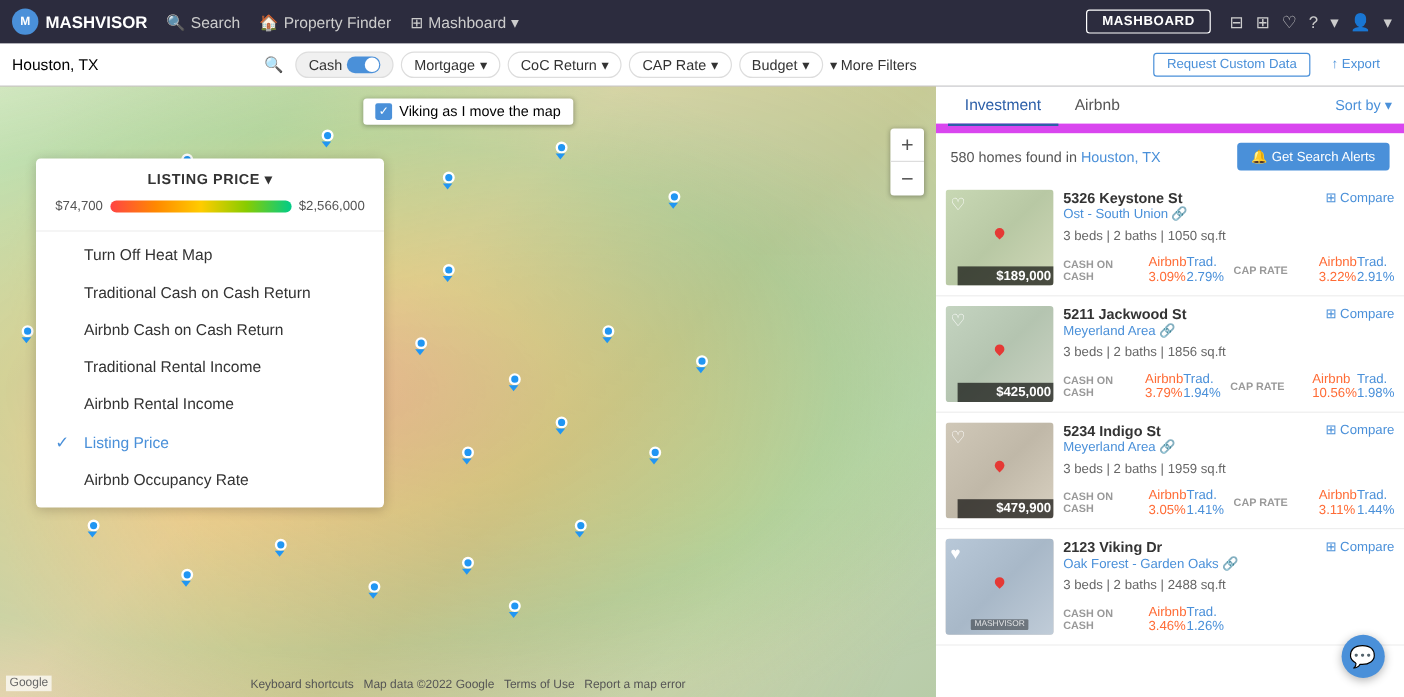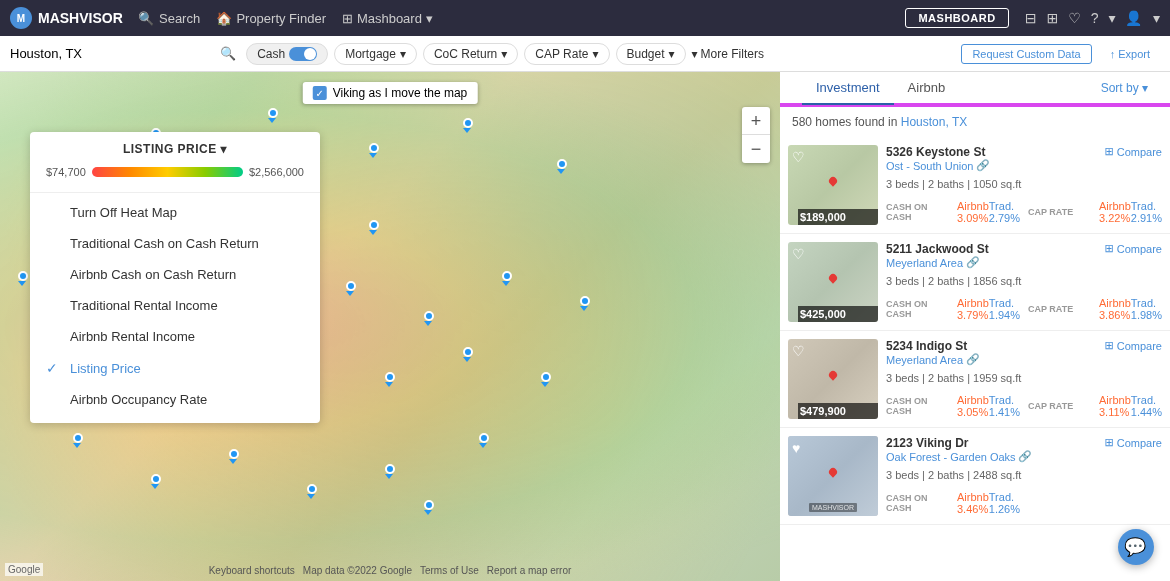--- a/index.html
+++ b/index.html
@@ -69,31 +69,31 @@
     .scale-min { font-size: 11px; color: #555; }
     .scale-max { font-size: 11px; color: #555; }
     .scale-bar { flex: 1; height: 10px; border-radius: 5px; background: linear-gradient(to right, #ff4444, #ff8800, #ffcc00, #88cc00, #00cc88); }
     .menu-divider { border: none; border-top: 1px solid #eee; margin: 4px 0; }
     .menu-item { display: flex; align-items: center; gap: 8px; padding: 8px 16px; cursor: pointer; font-size: 13px; color: #333; }
     .menu-item.active { color: #4a90d9; font-weight: 500; }
     .check-icon { color: #4a90d9; font-size: 14px; width: 16px; }
 
     
     .right-panel { flex: 1; background: white; display: flex; flex-direction: column; overflow: hidden; }
-    .tabs { display: flex; border-bottom: 4px solid #d946ef; padding: 0 22px; gap: 0; }
+    .tabs { display: flex; border-bottom: 8px solid #d946ef; padding: 0 10px; gap: 0; }
     .tab { padding: 8px 14px; font-size: 13px; cursor: pointer; color: #555; border-bottom: 2px solid transparent; margin-bottom: -2px; }
     .tab.active { color: #2c5fa8; border-bottom: 2px solid #2c5fa8; font-weight: 500; }
     .sort-by { margin-left: auto; display: flex; align-items: center; gap: 3px; font-size: 12px; color: #4a90d9; cursor: pointer; padding: 8px 0; }
     .results-header { padding: 8px 12px; font-size: 12px; color: #555; display: flex; align-items: center; justify-content: space-between; }
     .results-location { color: #4a90d9; }
     .alert-btn { background: #4a90d9; color: white; border: none; padding: 5px 12px; border-radius: 3px; font-size: 11px; cursor: pointer; display: flex; align-items: center; gap: 5px; }
     .listings { overflow-y: auto; flex: 1; }
     .listing-card { display: flex; border-bottom: 1px solid #eee; padding: 8px; gap: 8px; cursor: pointer; }
     .listing-thumb { width: 90px; height: 80px; background: #ccc; border-radius: 3px; position: relative; flex-shrink: 0; overflow: hidden; }
-    .listing-price-badge { position: absolute; bottom: 0; left: 0; right: 0; background: rgba(0,0,0,0.65); color: white; font-size: 11px; font-weight: 600; text-align: left; padding: 2px; margin-left: 10px; }
+    .listing-price-badge { position: absolute; bottom: 0; left: 0; right: 0; background: rgba(0,0,0,0.65); color: white; font-size: 11px; font-weight: 600; text-align: right; padding: 2px; margin-left: 10px; }
     .listing-address { font-size: 12px; font-weight: 600; color: #333; }
     .listing-area { font-size: 11px; color: #4a90d9; display: flex; align-items: center; gap: 3px; }
     .listing-specs { font-size: 11px; color: #666; margin: 3px 0; }
     .listing-stats { display: grid; grid-template-columns: 1fr 1fr 1fr 1fr; gap: 2px 8px; margin-top: 4px; }
     .stat-row { display: flex; justify-content: space-between; align-items: center; font-size: 10px; }
     .stat-label { color: #999; text-transform: uppercase; font-weight: 600; font-size: 9px; }
     .stat-airbnb { color: #ff6b35; font-size: 11px; }
     .stat-trad { color: #4a90d9; font-size: 11px; }
     .compare-btn { display: flex; align-items: center; gap: 3px; font-size: 11px; color: #4a90d9; cursor: pointer; flex-shrink: 0; }
     .heart-icon { position: absolute; top: 4px; left: 4px; color: white; font-size: 14px; cursor: pointer; }
@@ -277,20 +277,21 @@
     <div class="tabs">
       <div class="tab active">Investment</div>
       <div class="tab">Airbnb</div>
       <div class="sort-by">Sort by ▾</div>
     </div>
     <div class="results-header">
       <div>
         <span>580 homes found in</span>
         <span class="results-location">Houston, TX</span>
       </div>
+      <button class="alert-btn">🔔 Get Search Alerts</button>
     </div>
     <div class="listings">
 
       <div class="listing-card">
         <div class="listing-thumb">
           <div class="thumb-map thumb-map-1">
             <div class="red-marker"></div>
           </div>
           <span class="heart-icon">♡</span>
           <div class="listing-price-badge">$189,000</div>
@@ -365,21 +366,21 @@
               <span class="stat-label">CASH ON CASH</span>
             </div>
             <div class="stat-row">
               <span class="stat-airbnb">Airbnb <span>3.79%</span></span>
               <span class="stat-trad">Trad. <span>1.94%</span></span>
             </div>
             <div class="stat-row">
               <span class="stat-label">CAP RATE</span>
             </div>
             <div class="stat-row">
-              <span class="stat-airbnb">Airbnb <span>3.86%</span></span>
+              <span class="stat-airbnb">Airbnb <span>10.56%</span></span>
               <span class="stat-trad">Trad. <span>1.98%</span></span>
             </div>
           </div>
         </div>
       </div>
 
       <div class="listing-card">
         <div class="listing-thumb">
           <div class="thumb-map thumb-map-3">
             <div class="red-marker"></div>

